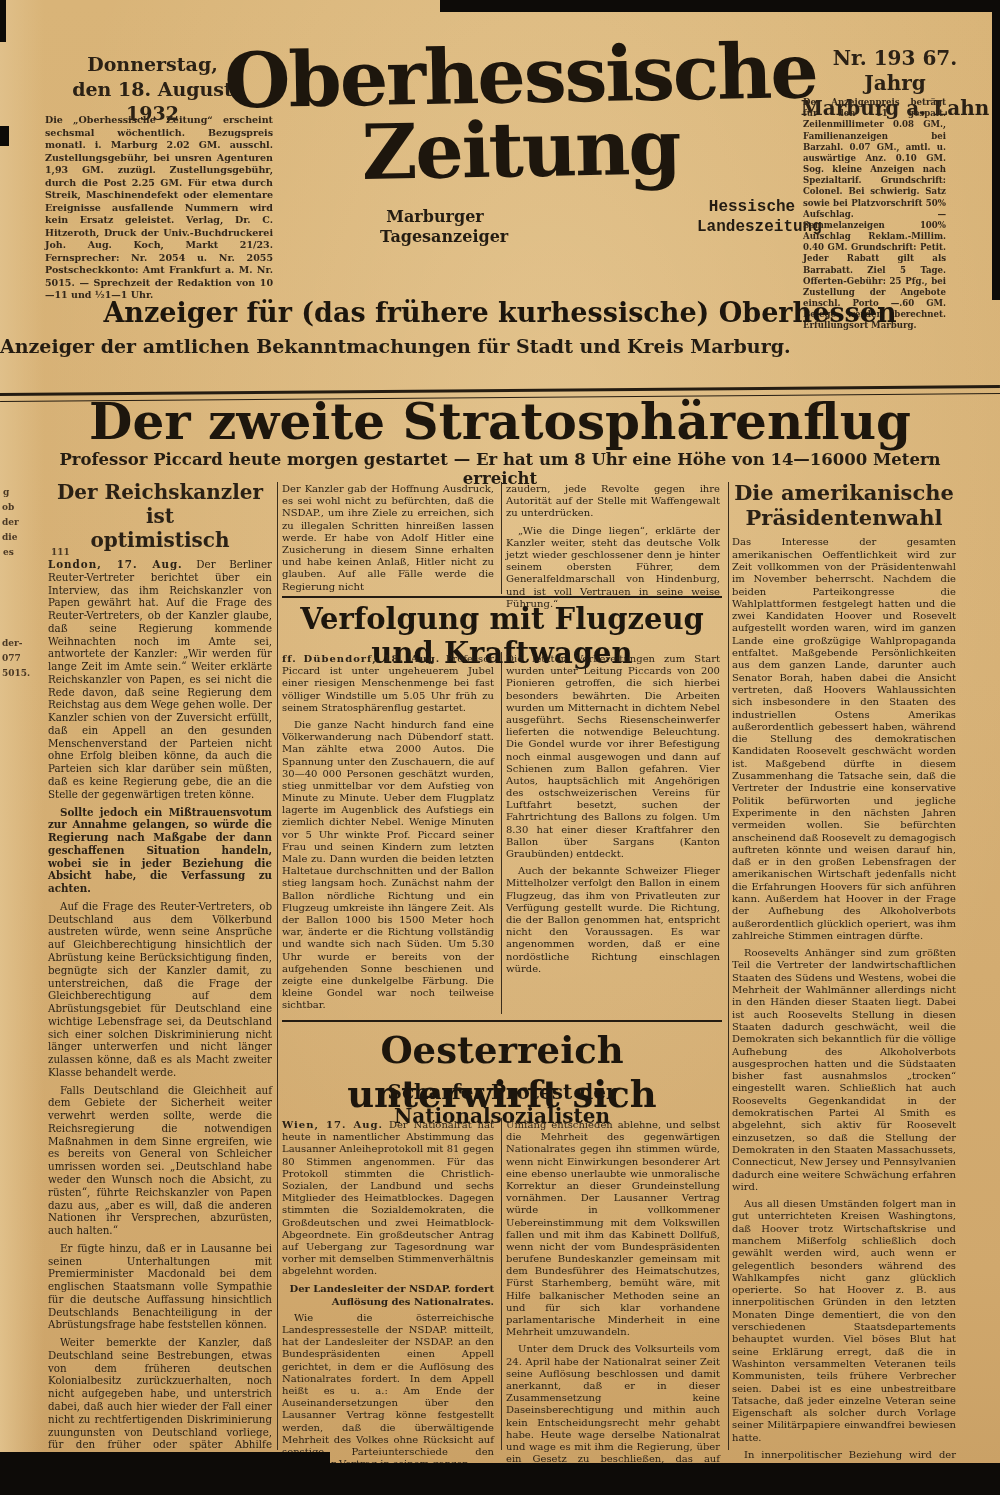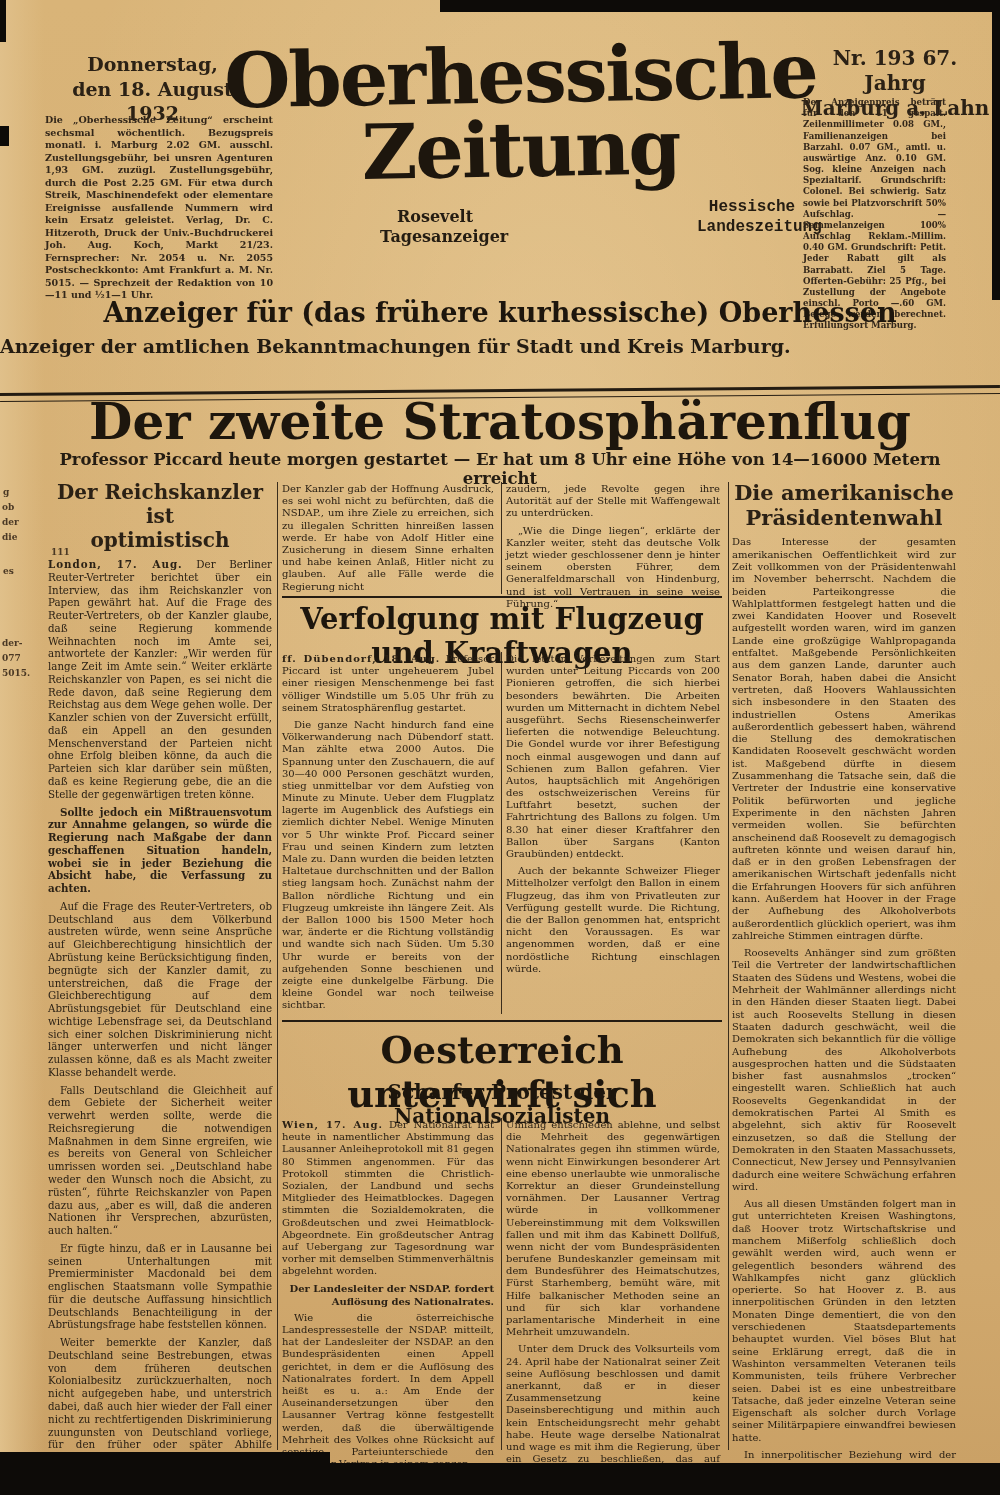--- a/index.html
+++ b/index.html
@@ -61,38 +61,38 @@
   <div class="blackpatch" style="left:0;top:0;width:6px;height:42px;"></div>
   <div class="blackpatch" style="left:0;top:126px;width:9px;height:20px;"></div>
   <div class="blackpatch" style="left:0;top:1452px;width:330px;height:43px;z-index:6;"></div>
   <div class="blackpatch" style="left:0;top:1463px;width:1000px;height:32px;z-index:6;"></div>
 
   <span class="frag" style="left:3px;top:487px;">g</span>
   <span class="frag" style="left:2px;top:502px;">ob</span>
   <span class="frag" style="left:2px;top:517px;">der</span>
   <span class="frag" style="left:2px;top:532px;">die</span>
   <span class="frag" style="left:3px;top:547px;margin-left:48px;">111</span>
-  <span class="frag" style="left:3px;top:566px;">es</span>
+  <span class="frag" style="left:3px;top:547px;">es</span>
   <span class="frag" style="left:2px;top:638px;">der-</span>
   <span class="frag" style="left:2px;top:653px;">077</span>
   <span class="frag" style="left:2px;top:668px;">5015.</span>
 
   <div class="dateline">
     <div>Donnerstag,</div>
     <div>den 18. August 1932</div>
   </div>
   <div class="pubnotice">Die „Oberhessische Zeitung“ erscheint sechsmal wöchentlich. Bezugspreis monatl. i. Marburg 2.02 GM. ausschl. Zustellungsgebühr, bei unsren Agenturen 1,93 GM. zuzügl. Zustellungsgebühr, durch die Post 2.25 GM. Für etwa durch Streik, Maschinendefekt oder elementare Ereignisse ausfallende Nummern wird kein Ersatz geleistet. Verlag, Dr. C. Hitzeroth, Druck der Univ.-Buchdruckerei Joh. Aug. Koch, Markt 21/23. Fernsprecher: Nr. 2054 u. Nr. 2055 Postscheckkonto: Amt Frankfurt a. M. Nr. 5015. — Sprechzeit der Redaktion von 10—11 und ½1—1 Uhr.</div>
 
   <div class="mast-title">
     <span>Oberhessische</span>
     <span class="l2">Zeitung</span>
   </div>
 
   <div class="mast-side mast-left">
-    <div>Rosevelt</div>
+    <div>Marburger</div>
     <div>Tagesanzeiger</div>
   </div>
   <div class="mast-side mast-right">
     <div>Hessische</div>
     <div>Landeszeitung</div>
   </div>
 
   <div class="issue">
     <div>Nr. 193  67. Jahrg</div>
     <div>Marburg a. Lahn</div>

